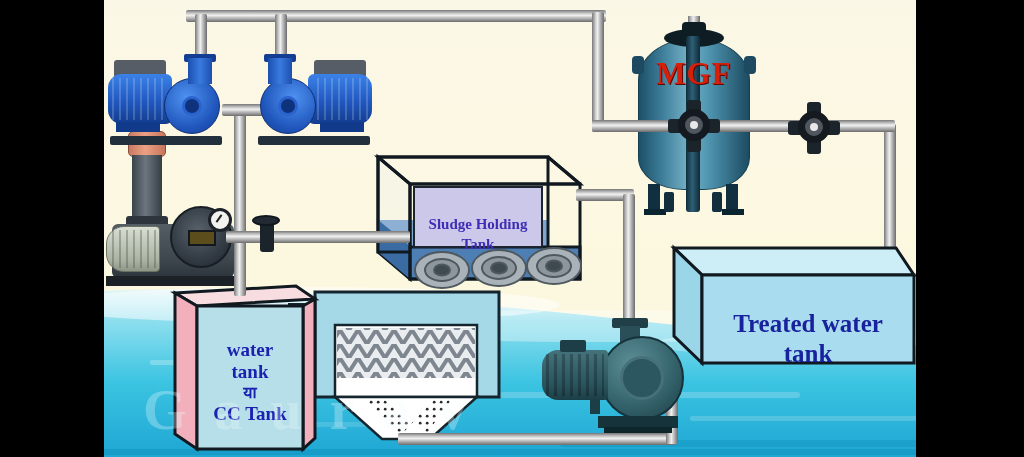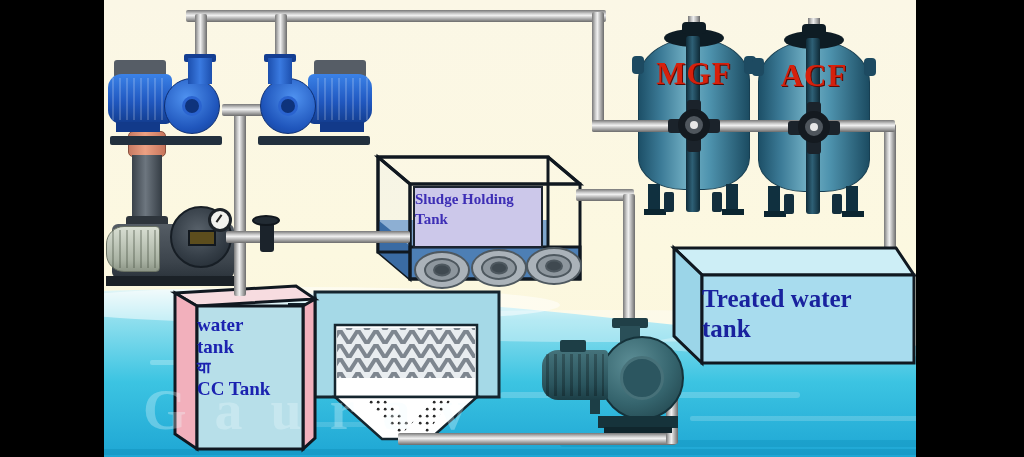--- a/index.html
+++ b/index.html
@@ -52,21 +52,21 @@
         background: radial-gradient(circle at 40% 35%, #4f92f0, #1f55bb 65%, #123c8e 100%);
         border:1px solid #0e2f73; }
   .bpump .boss { position:absolute; left:74px; top:36px; width:20px; height:20px; border-radius:50%;
         background:#0e337c; border:3px solid #2a63cf; }
   .bpump .flange { position:absolute; left:80px; top:-2px; width:24px; height:26px;
         background: linear-gradient(90deg,#1c4fae,#3a7ae0 50%,#1c4fae); }
   .bpump .lip { position:absolute; left:76px; top:-6px; width:32px; height:8px; background:#143e92; border-radius:2px; }
   .bpump .feet { position:absolute; left:8px; top:62px; width:44px; height:10px; background:#123a8a; }
   .bpump .plate { position:absolute; left:2px; top:76px; width:112px; height:9px; background:#22303e; border-radius:2px; }
   
-  .lbl { position:absolute; z-index:6; font-weight:bold; color:#1b22b0; }
+  .lbl { position:absolute; z-index:6; font-weight:bold; text-align:center; color:#1b22b0;margin-top:25px; }
   .watermark { position:absolute; left:120px; top:378px; width:780px; z-index:8;
         font-weight:bold; font-size:56px; letter-spacing:28px; color:rgba(240,252,255,.30);
         pointer-events:none;margin-left:23px; }
   .bar { position:absolute; top:0; height:457px; background:#000; z-index:20; }
 </style>
 </head>
 <body>
 
 <div id="stage">
 
@@ -115,36 +115,20 @@
     <div class="cpipe"></div>
     <div class="leg" style="left:18px;"></div>
     <div class="leg" style="left:96px;"></div>
     <div class="foot" style="left:14px;"></div>
     <div class="foot" style="left:92px;"></div>
     <div class="noz" style="left:34px;"></div>
     <div class="noz" style="left:82px;"></div>
     <div class="vlabel">MGF</div>
   </div>
 
-  <div class="vessel" style="left:750px;top:18px;">
-    <div class="stub"></div>
-    <div class="body"></div>
-    <div class="cap"></div>
-    <div class="knob"></div>
-    <div class="lug" style="left:2px;"></div>
-    <div class="lug" style="left:114px;"></div>
-    <div class="cpipe"></div>
-    <div class="leg" style="left:18px;"></div>
-    <div class="leg" style="left:96px;"></div>
-    <div class="foot" style="left:14px;"></div>
-    <div class="foot" style="left:92px;"></div>
-    <div class="noz" style="left:34px;"></div>
-    <div class="noz" style="left:82px;"></div>
-    <div class="vlabel">ACF</div>
-  </div>
 
   <div class="sleeveH" style="left:668px;top:119px;width:52px;"></div>
   <div class="sleeveV" style="left:687px;top:100px;height:52px;"></div>
   <div class="wheel" style="left:678px;top:109px;"></div>
   <div class="hub" style="left:690px;top:121px;"></div>
   <div class="sleeveH" style="left:788px;top:121px;width:52px;"></div>
   <div class="sleeveV" style="left:807px;top:102px;height:52px;"></div>
   <div class="wheel" style="left:798px;top:111px;"></div>
   <div class="hub" style="left:810px;top:123px;"></div>
 

